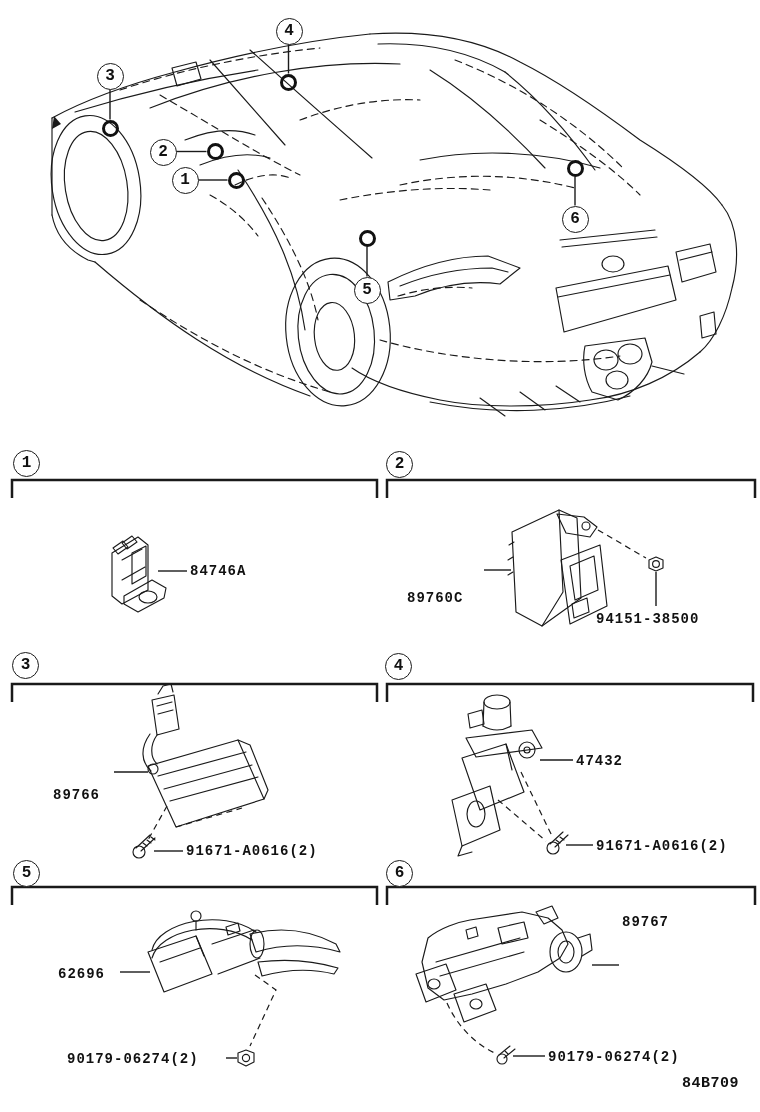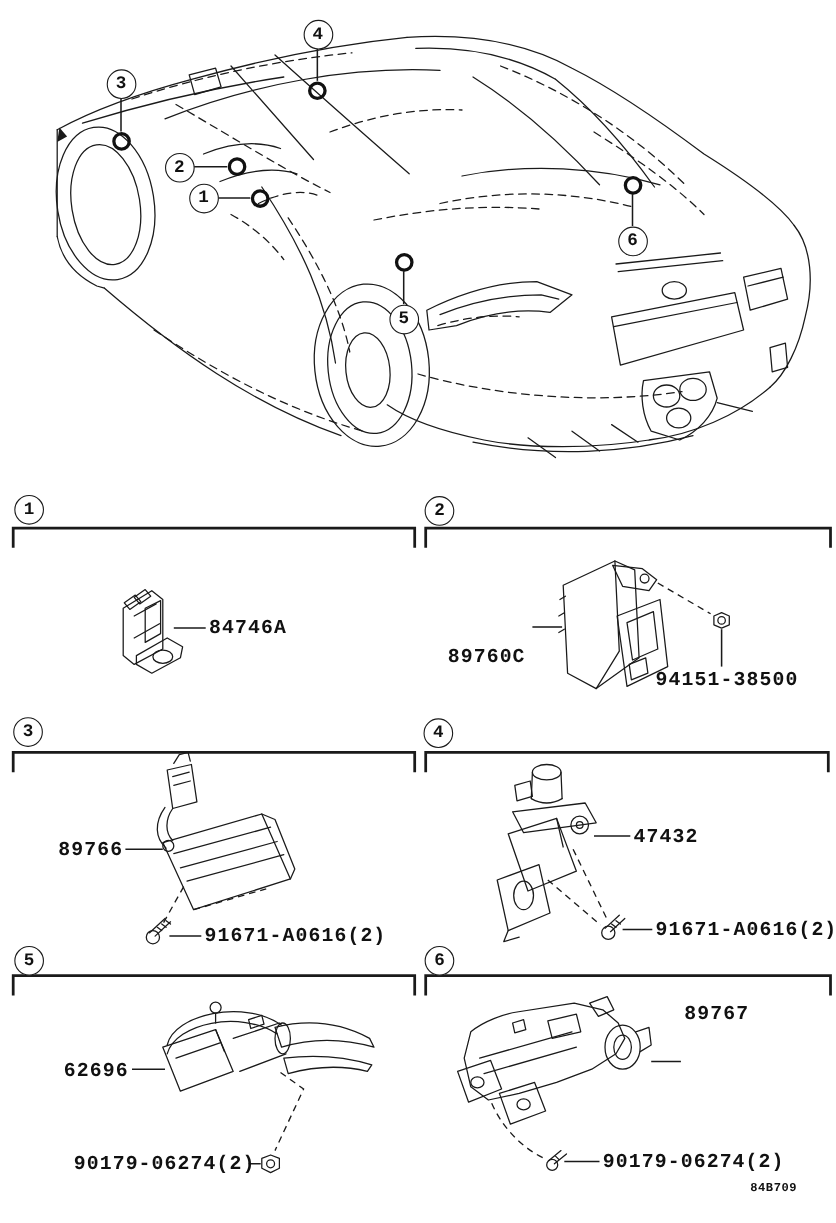--- a/index.html
+++ b/index.html
@@ -18,25 +18,25 @@
   .callout{
     position:absolute;width:27px;height:27px;border:1.7px solid #1a1a1a;border-radius:50%;
     background:#fff;text-align:center;line-height:25px;font-size:16px;font-weight:bold;color:#111;
     box-sizing:border-box;
   }
   .marker{
     position:absolute;width:17px;height:17px;border:3px solid #111;border-radius:50%;
     background:transparent;box-sizing:border-box;
   }
   .part-label{
-    position:absolute;font-size:18px;font-weight:bold;letter-spacing:1px;color:#111;
+    position:absolute;font-size:14px;font-weight:bold;letter-spacing:1px;color:#111;
     white-space:nowrap;line-height:20px;
   }
   .footer-code{
-    position:absolute;left:682px;top:1075px;font-size:11px;font-weight:bold;
+    position:absolute;left:682px;top:1075px;font-size:15px;font-weight:bold;
     letter-spacing:0.5px;color:#111;white-space:nowrap;
   }
 </style>
 </head>
 <body>
 
 <div class="page">
 
   <svg class="art" width="760" height="1112" viewBox="0 0 760 1112">
 
@@ -279,21 +279,21 @@
   <div class="callout" style="left:13px;top:450px"><span>1</span></div>
   <div class="callout" style="left:386px;top:451px"><span>2</span></div>
   <div class="callout" style="left:12px;top:652px"><span>3</span></div>
   <div class="callout" style="left:385px;top:653px"><span>4</span></div>
   <div class="callout" style="left:13px;top:860px"><span>5</span></div>
   <div class="callout" style="left:386px;top:860px"><span>6</span></div>
 
   <div class="part-label" style="left:190px;top:561px">84746A</div>
   <div class="part-label" style="left:407px;top:588px">89760C</div>
   <div class="part-label" style="left:596px;top:609px">94151-38500</div>
-  <div class="part-label" style="left:53px;top:763px">89766</div>
+  <div class="part-label" style="left:53px;top:785px">89766</div>
   <div class="part-label" style="left:186px;top:841px">91671-A0616(2)</div>
   <div class="part-label" style="left:576px;top:751px">47432</div>
   <div class="part-label" style="left:596px;top:836px">91671-A0616(2)</div>
   <div class="part-label" style="left:58px;top:964px">62696</div>
   <div class="part-label" style="left:67px;top:1049px">90179-06274(2)</div>
   <div class="part-label" style="left:622px;top:912px">89767</div>
   <div class="part-label" style="left:548px;top:1047px">90179-06274(2)</div>
 
   <div class="footer-code">84B709</div>
 

